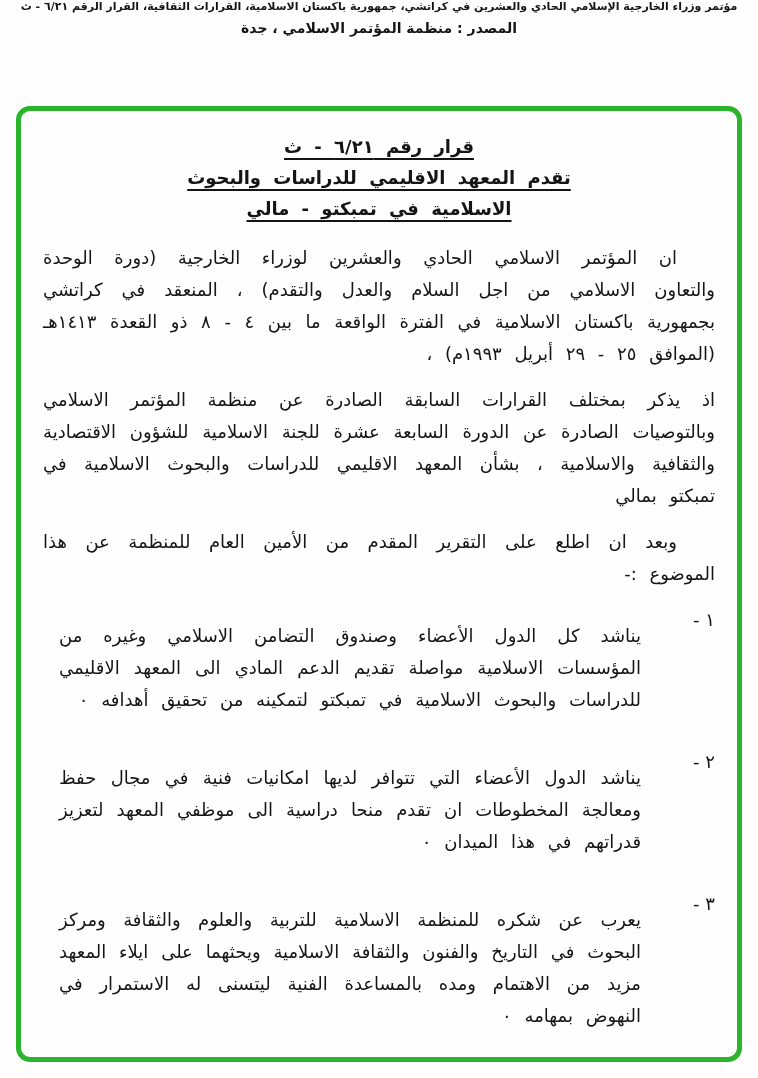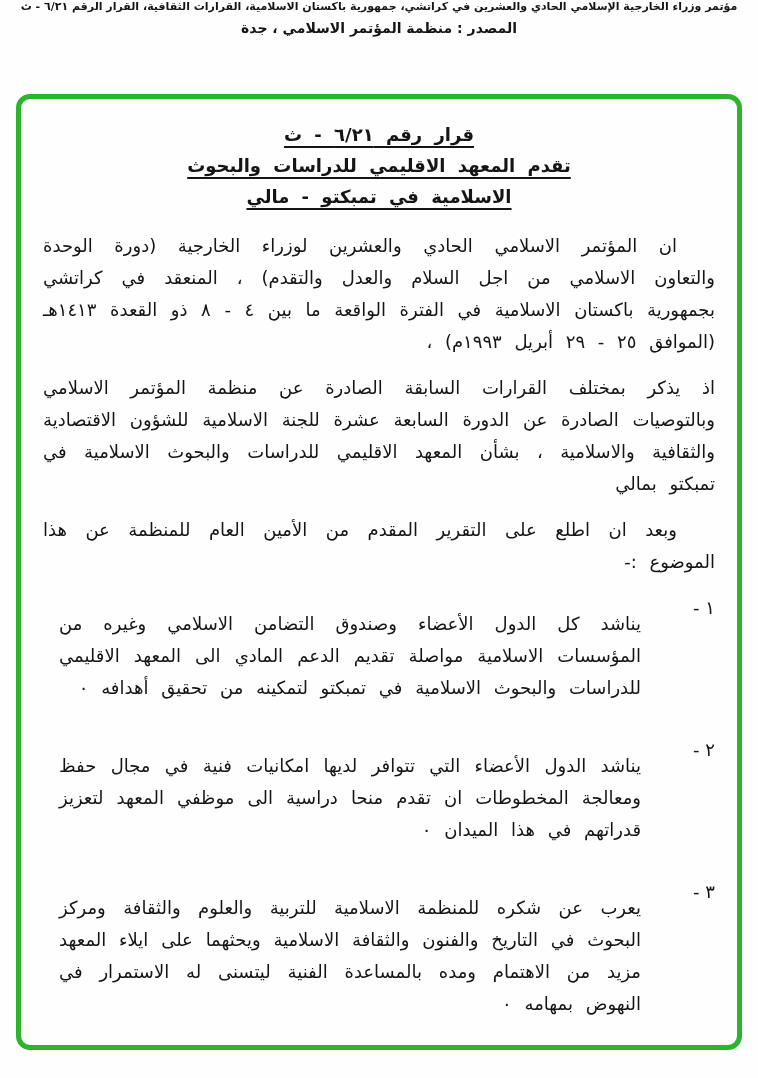--- a/index.html
+++ b/index.html
@@ -33,21 +33,21 @@
   .hdr2{
     margin-top:7px;
     text-align:center;
     direction:rtl;
     font-size:14px;
     font-weight:bold;
   }
   
   .doc-frame{
     position:absolute;
-    left:16px;top:94px;
+    left:16px;top:106px;
     width:726px;height:956px;
     border:5px solid var(--frame-green);
     border-radius:14px;
     background:transparent;
     padding:20px 22px 0 22px;
     direction:rtl;
     overflow:hidden;
   }
   .title{
     text-align:center;

